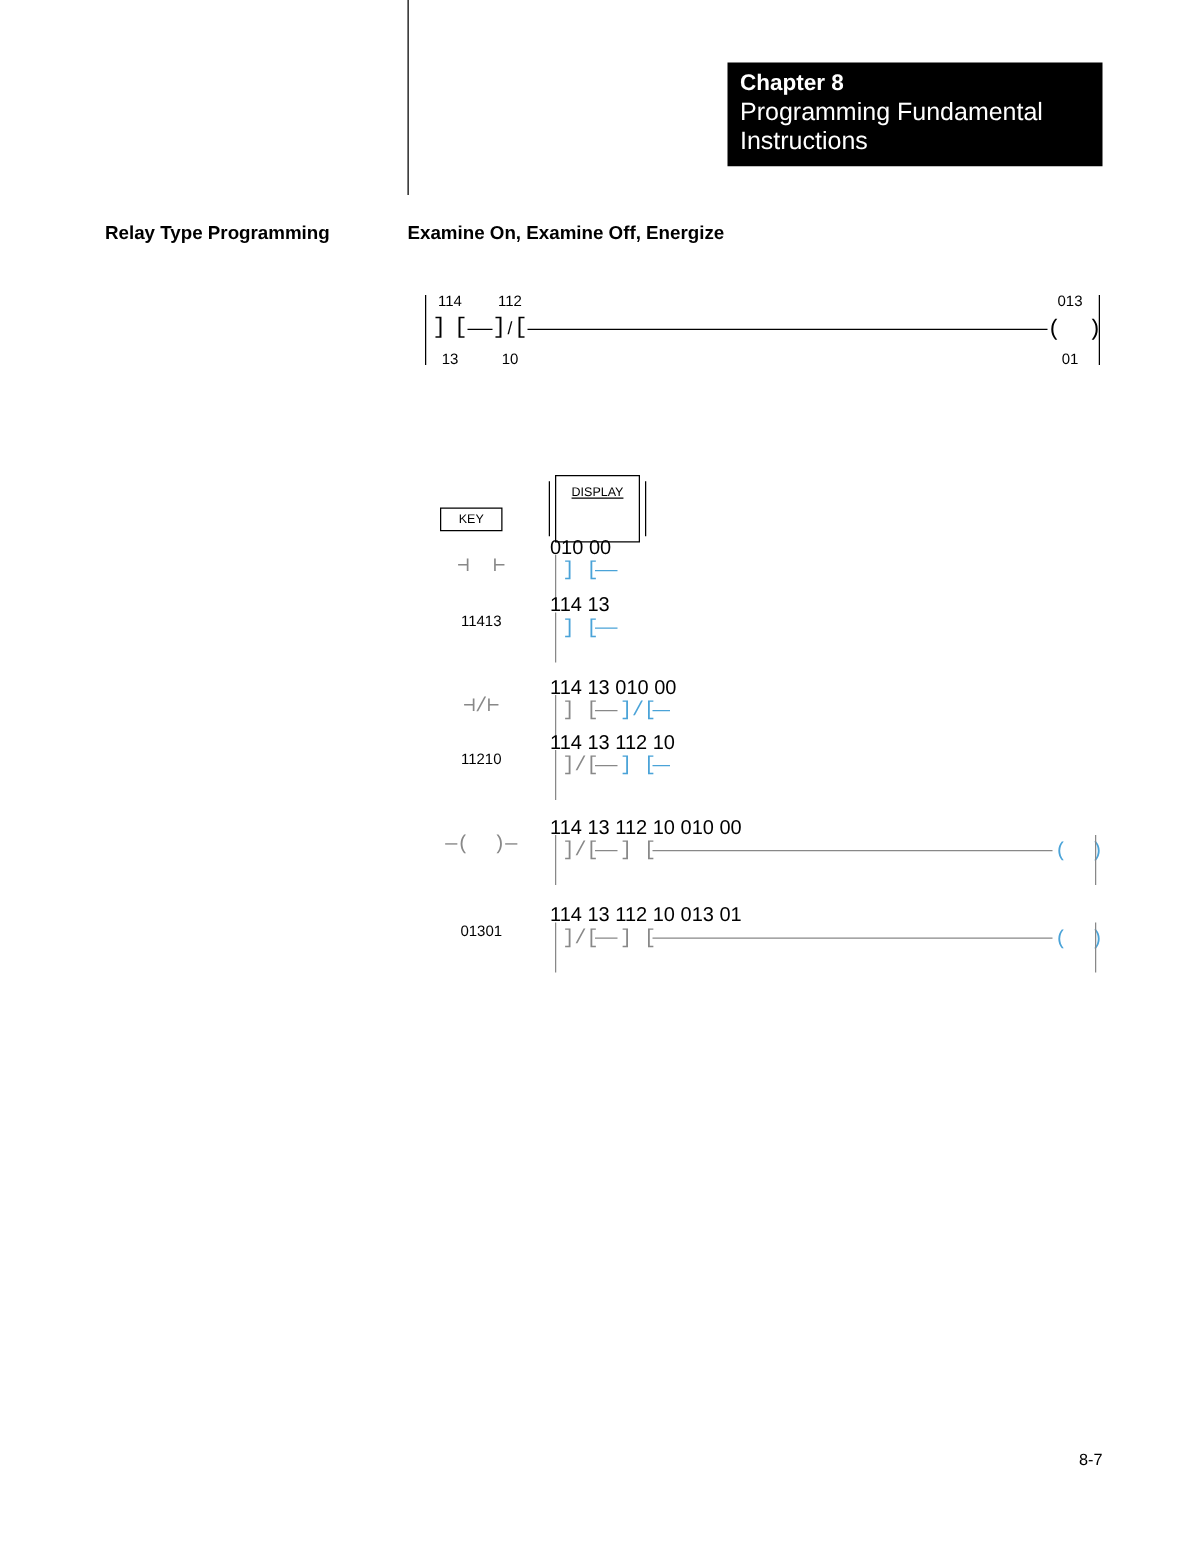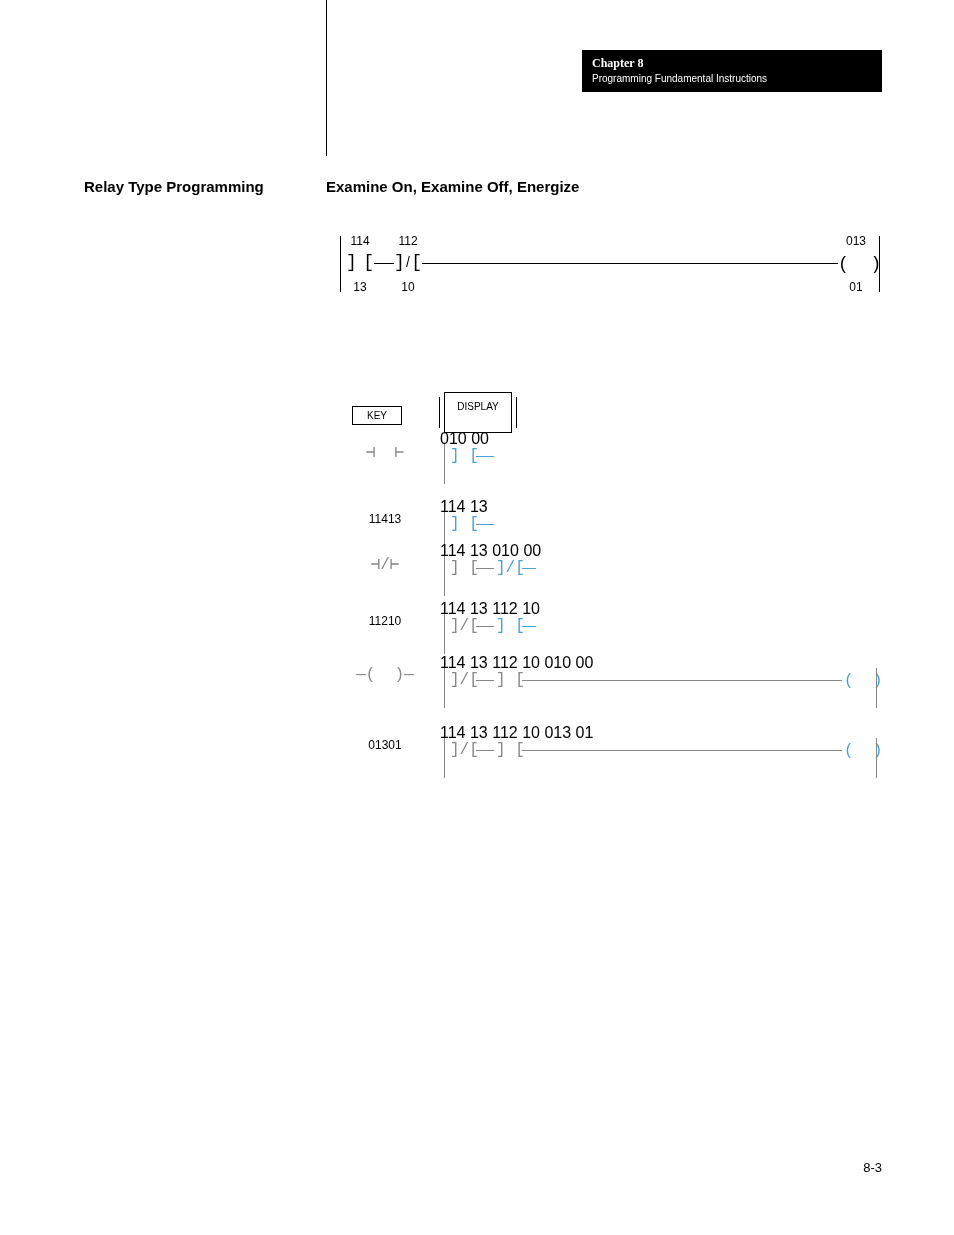--- a/index.html
+++ b/index.html
@@ -22,22 +22,22 @@
   }
   .chapter-box {
     position: absolute;
     right: 72px;
     top: 50px;
     width: 300px;
     background: #000;
     color: #fff;
     padding: 6px 10px 8px 10px;
   }
-  .chapter-title { font-weight: bold; font-size: 12px; font-family: Liberation Serif, serif; }
-  .chapter-sub { font-size: 10px; margin-top: 2px; }
+  .chapter-title { font-weight: bold; font-size: 18px; }
+  .chapter-sub { font-size: 20px; margin-top: 2px; }
   .section-title {
     position: absolute;
     left: 84px;
     top: 178px;
     font-weight: bold;
     font-size: 15px;
   }
   .subsection-title {
     position: absolute;
     left: 326px;
@@ -144,26 +144,27 @@
   }
   .kd .keyhdr {
     position: absolute;
     left: 12px; top: 26px;
     border: 1px solid #000;
     font-size: 10px;
     padding: 3px 14px;
   }
   .kd .disphdr {
     position: absolute;
-    left: 104px; top: 12px;
-    width: 68px; height: 41px;
+    left: 104px; top: 0;
+    width: 68px; height: 54px;
     border: 1px solid #000;
     font-size: 10px;
     text-align: center;
     line-height: 28px;
+    text-decoration: underline;
   }
   .kd .disphdr::before, .kd .disphdr::after {
     content: "";
     position: absolute;
   }
   .kd .disphdr::before {
     left: -6px; right: -6px; top: 4px; bottom: 4px;
     border-left: 1px solid #000;
     border-right: 1px solid #000;
   }
@@ -274,21 +275,21 @@
     </div>
     <div class="dispcell">
       <div class="mini-rail" style="left:4px"></div>
       <span class="lab" style="left:8px;top:2px">010</span>
       <span class="mini-contact hl" style="left:10px">]&nbsp;[</span>
       <div class="mini-line" style="left:36px;width:18px;border-color:#4aa3d8"></div>
       <span class="lab" style="left:8px;top:34px">00</span>
     </div>
   </div>
 
-  <div class="row" style="top:118px">
+  <div class="row" style="top:96px">
     <div class="keycell">
       <div style="margin-top:14px">11413</div>
     </div>
     <div class="dispcell">
       <div class="mini-rail" style="left:4px"></div>
       <span class="lab" style="left:8px;top:2px">114</span>
       <span class="mini-contact hl" style="left:10px">]&nbsp;[</span>
       <div class="mini-line" style="left:36px;width:18px;border-color:#4aa3d8"></div>
       <span class="lab" style="left:8px;top:34px">13</span>
     </div>
@@ -304,21 +305,21 @@
       <span class="mini-contact gr" style="left:10px">]&nbsp;[</span>
       <span class="lab" style="left:8px;top:34px">13</span>
       <div class="mini-line" style="left:36px;width:18px"></div>
       <span class="lab" style="left:56px;top:2px">010</span>
       <span class="mini-contact hl" style="left:56px">]/[</span>
       <div class="mini-line" style="left:82px;width:14px;border-color:#4aa3d8"></div>
       <span class="lab" style="left:56px;top:34px">00</span>
     </div>
   </div>
 
-  <div class="row" style="top:220px">
+  <div class="row" style="top:206px">
     <div class="keycell">
       <div style="margin-top:14px">11210</div>
     </div>
     <div class="dispcell">
       <div class="mini-rail" style="left:4px"></div>
       <span class="lab" style="left:8px;top:2px">114</span>
       <span class="mini-contact gr" style="left:10px">]/[</span>
       <span class="lab" style="left:8px;top:34px">13</span>
       <div class="mini-line" style="left:36px;width:18px"></div>
       <span class="lab" style="left:56px;top:2px">112</span>
@@ -364,13 +365,13 @@
       <span class="lab" style="left:56px;top:34px">10</span>
       <div class="mini-line" style="left:82px;width:320px"></div>
       <span class="lab" style="left:400px;top:2px;width:36px">013</span>
       <span class="mini-coil hl" style="left:404px">(&nbsp;&nbsp;)</span>
       <span class="lab" style="left:400px;top:34px;width:36px">01</span>
       <div class="mini-rail" style="left:436px"></div>
     </div>
   </div>
 </div>
 
-<div class="page-num">8-3</div>
+<div class="page-num">8-7</div>
 
 </body></html>

